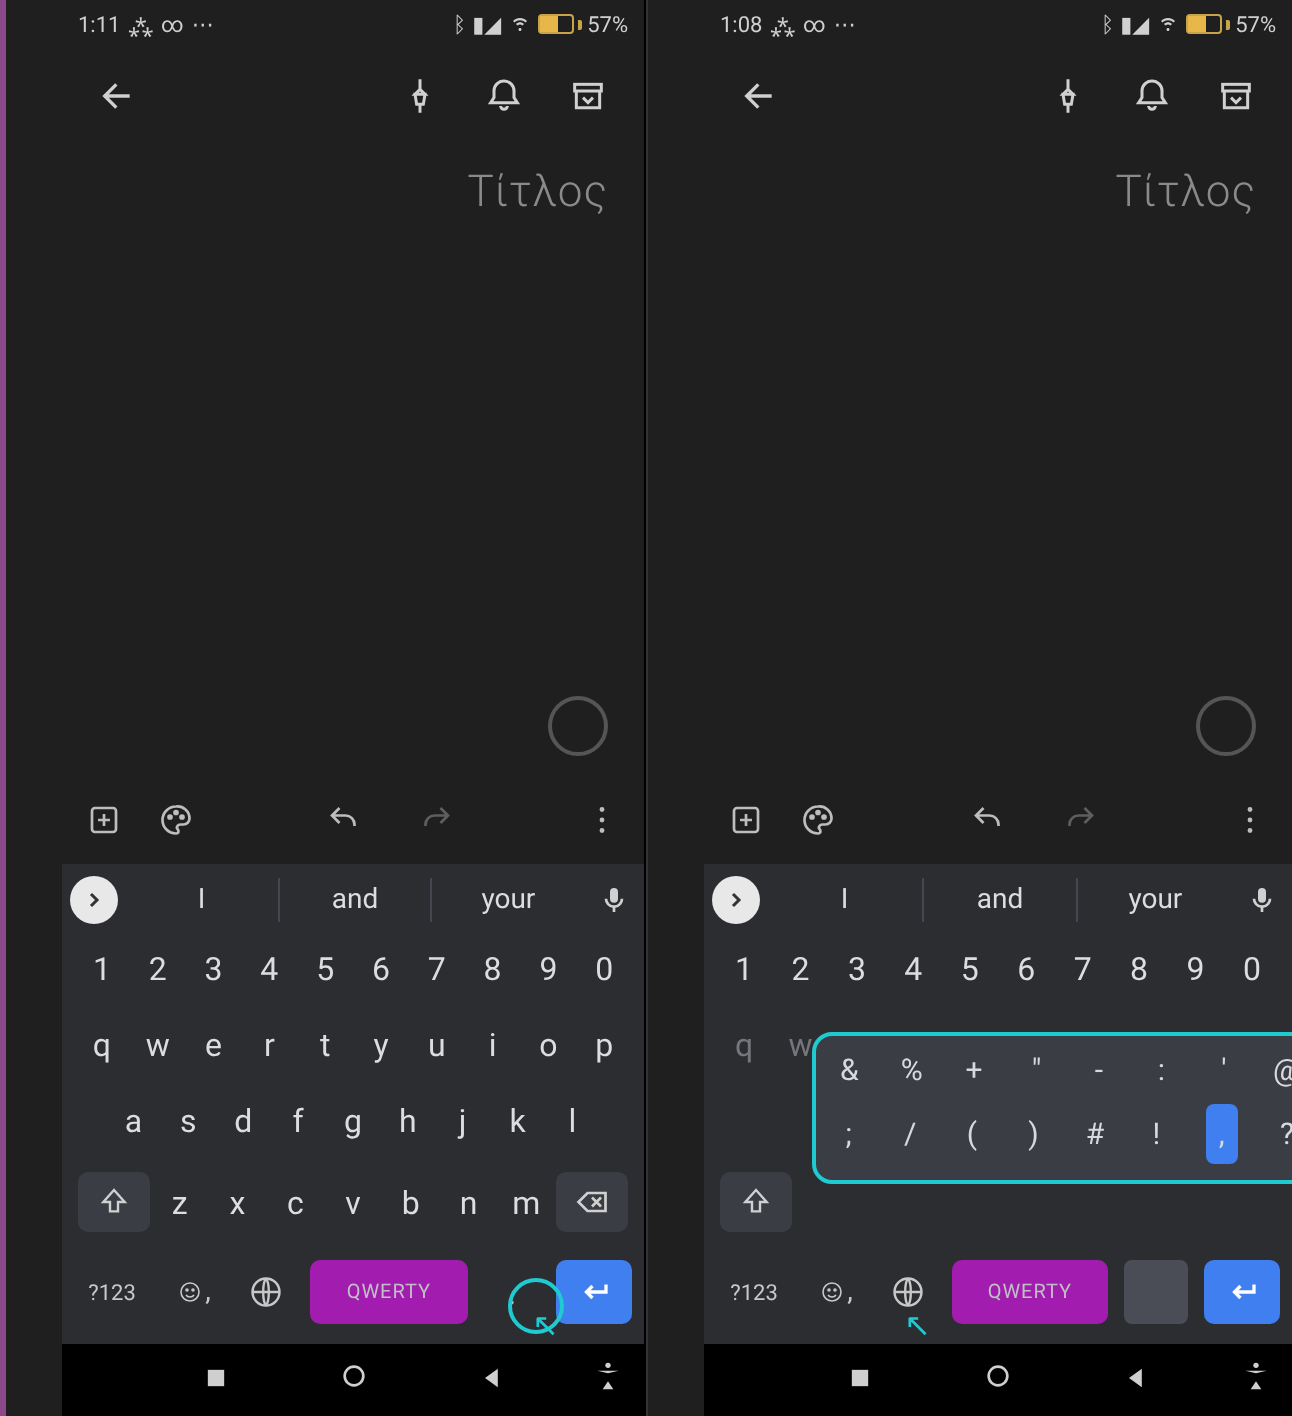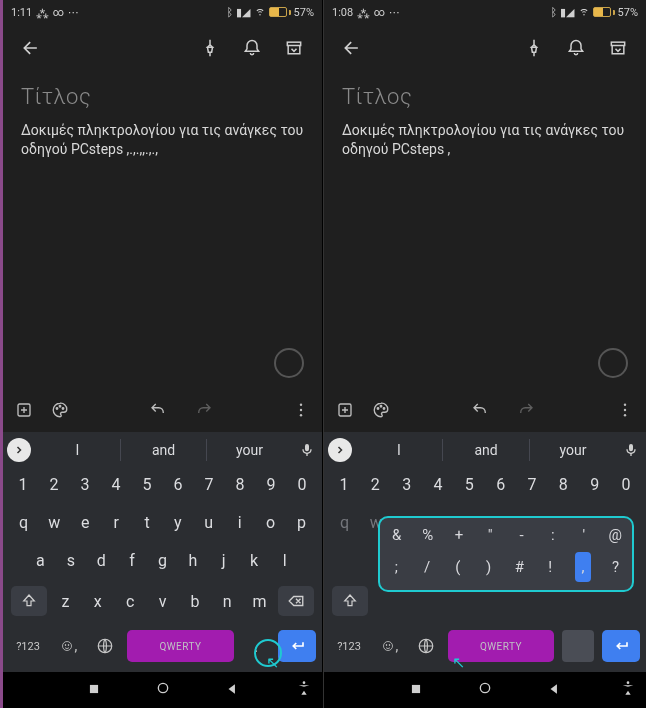--- a/index.html
+++ b/index.html
@@ -11,20 +11,21 @@
     display: flex;
     position: relative;
   }
   .phone {
     width: 323px;
     height: 708px;
     background: #1f1f1f;
     position: relative;
     display: flex;
     flex-direction: column;
+    padding-left: 28px;
   }
   .phone-left { border-left: 3px solid #8a4a8a; border-right: 1px solid #000; }
   .phone-right { border-left: 1px solid #333; }
 
   .status-bar {
     height: 24px;
     display: flex;
     align-items: center;
     justify-content: space-between;
     padding: 0 8px;
@@ -70,20 +71,21 @@
     color: #d0d0d0;
     background: #1f1f1f;
     position: relative;
   }
   .note-title {
     color: #8a8a8a;
     font-size: 22px;
     font-weight: 300;
     margin-bottom: 12px;
     letter-spacing: 0.5px;
+    text-align: right;
   }
   .note-body {
     color: #d8d8d8;
     font-size: 14px;
     line-height: 1.35;
   }
   .fab-outline {
     position: absolute;
     right: 18px;
     bottom: 14px;
@@ -290,21 +292,20 @@
     <div class="icon-btn">
       <svg viewBox="0 0 24 24" fill="none" stroke="#d0d0d0" stroke-width="1.8">
           <rect x="4" y="5" width="16" height="4"></rect>
           <path d="M5 9v10h14V9M9 13l3 3 3-3"></path>
         </svg>
     </div>
   </div>
 
   <div class="note-area">
     <div class="note-title">Τίτλος</div>
-    <div class="note-body">Δοκιμές πληκτρολογίου για τις ανάγκες του οδηγού PCsteps ,.,.,,.,.,</div>
     <div class="fab-outline"></div>
   </div>
 
   <div class="toolbar">
     <div><svg viewBox="0 0 24 24" fill="none" stroke="#bdbdbd" stroke-width="1.8">
           <rect x="4" y="4" width="16" height="16" rx="2"></rect>
           <path d="M12 8v8M8 12h8"></path>
         </svg></div>
     <div><svg viewBox="0 0 24 24" fill="none" stroke="#bdbdbd" stroke-width="1.8">
           <path d="M12 3a9 9 0 100 18c2 0 2-2 1-3s0-3 2-3h2a4 4 0 004-4 8 8 0 00-9-8z"></path>
@@ -501,21 +502,20 @@
     <div class="icon-btn">
       <svg viewBox="0 0 24 24" fill="none" stroke="#d0d0d0" stroke-width="1.8">
           <rect x="4" y="5" width="16" height="4"></rect>
           <path d="M5 9v10h14V9M9 13l3 3 3-3"></path>
         </svg>
     </div>
   </div>
 
   <div class="note-area">
     <div class="note-title">Τίτλος</div>
-    <div class="note-body">Δοκιμές πληκτρολογίου για τις ανάγκες του οδηγού PCsteps ,</div>
     <div class="fab-outline"></div>
   </div>
 
   <div class="toolbar">
     <div><svg viewBox="0 0 24 24" fill="none" stroke="#bdbdbd" stroke-width="1.8">
           <rect x="4" y="4" width="16" height="16" rx="2"></rect>
           <path d="M12 8v8M8 12h8"></path>
         </svg></div>
     <div><svg viewBox="0 0 24 24" fill="none" stroke="#bdbdbd" stroke-width="1.8">
           <path d="M12 3a9 9 0 100 18c2 0 2-2 1-3s0-3 2-3h2a4 4 0 004-4 8 8 0 00-9-8z"></path>

